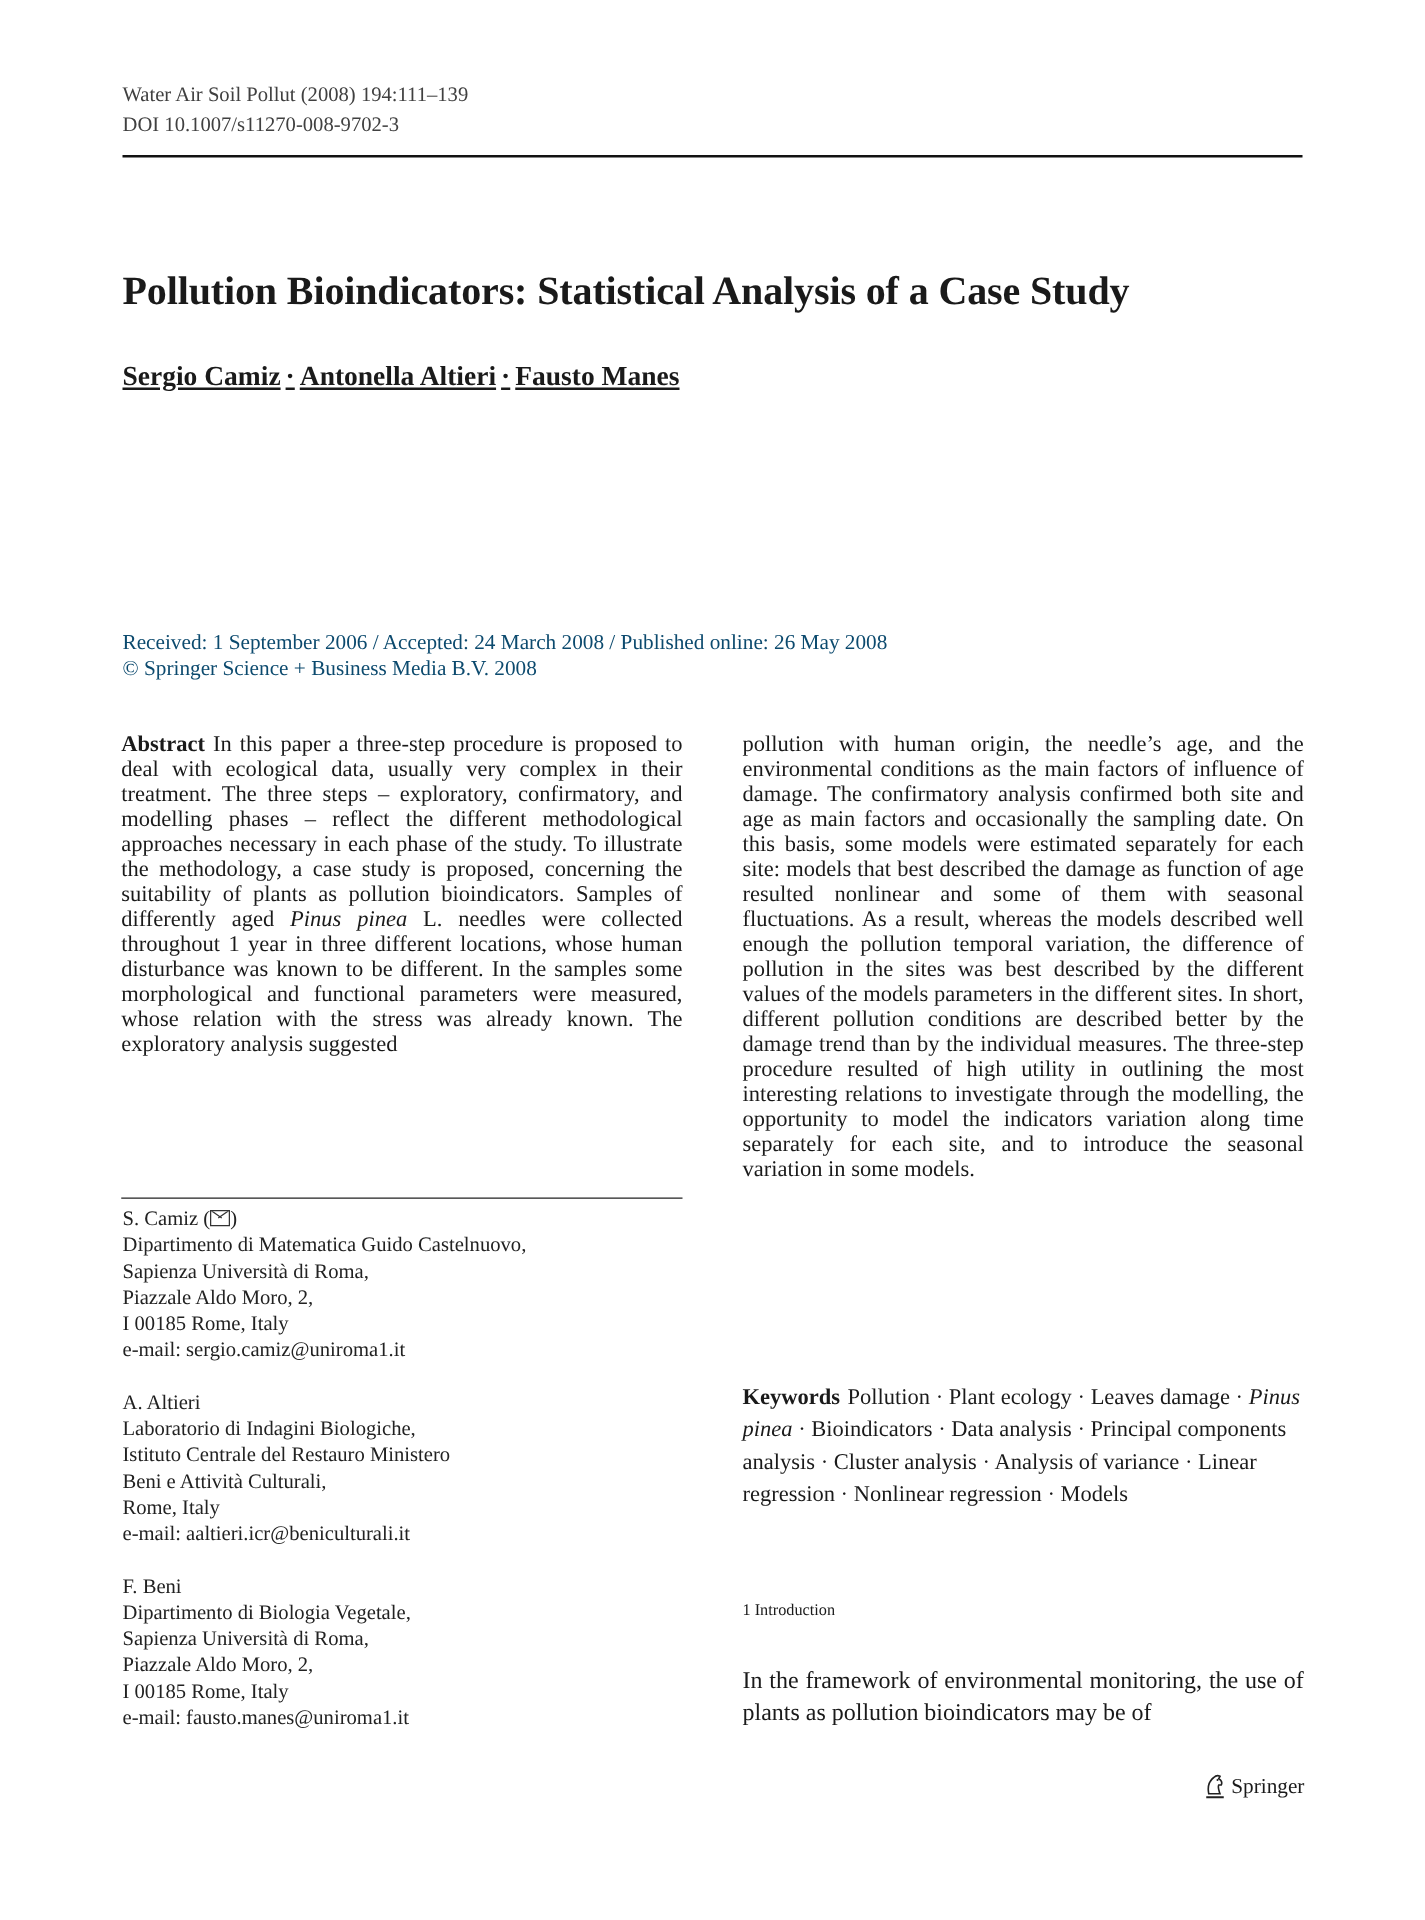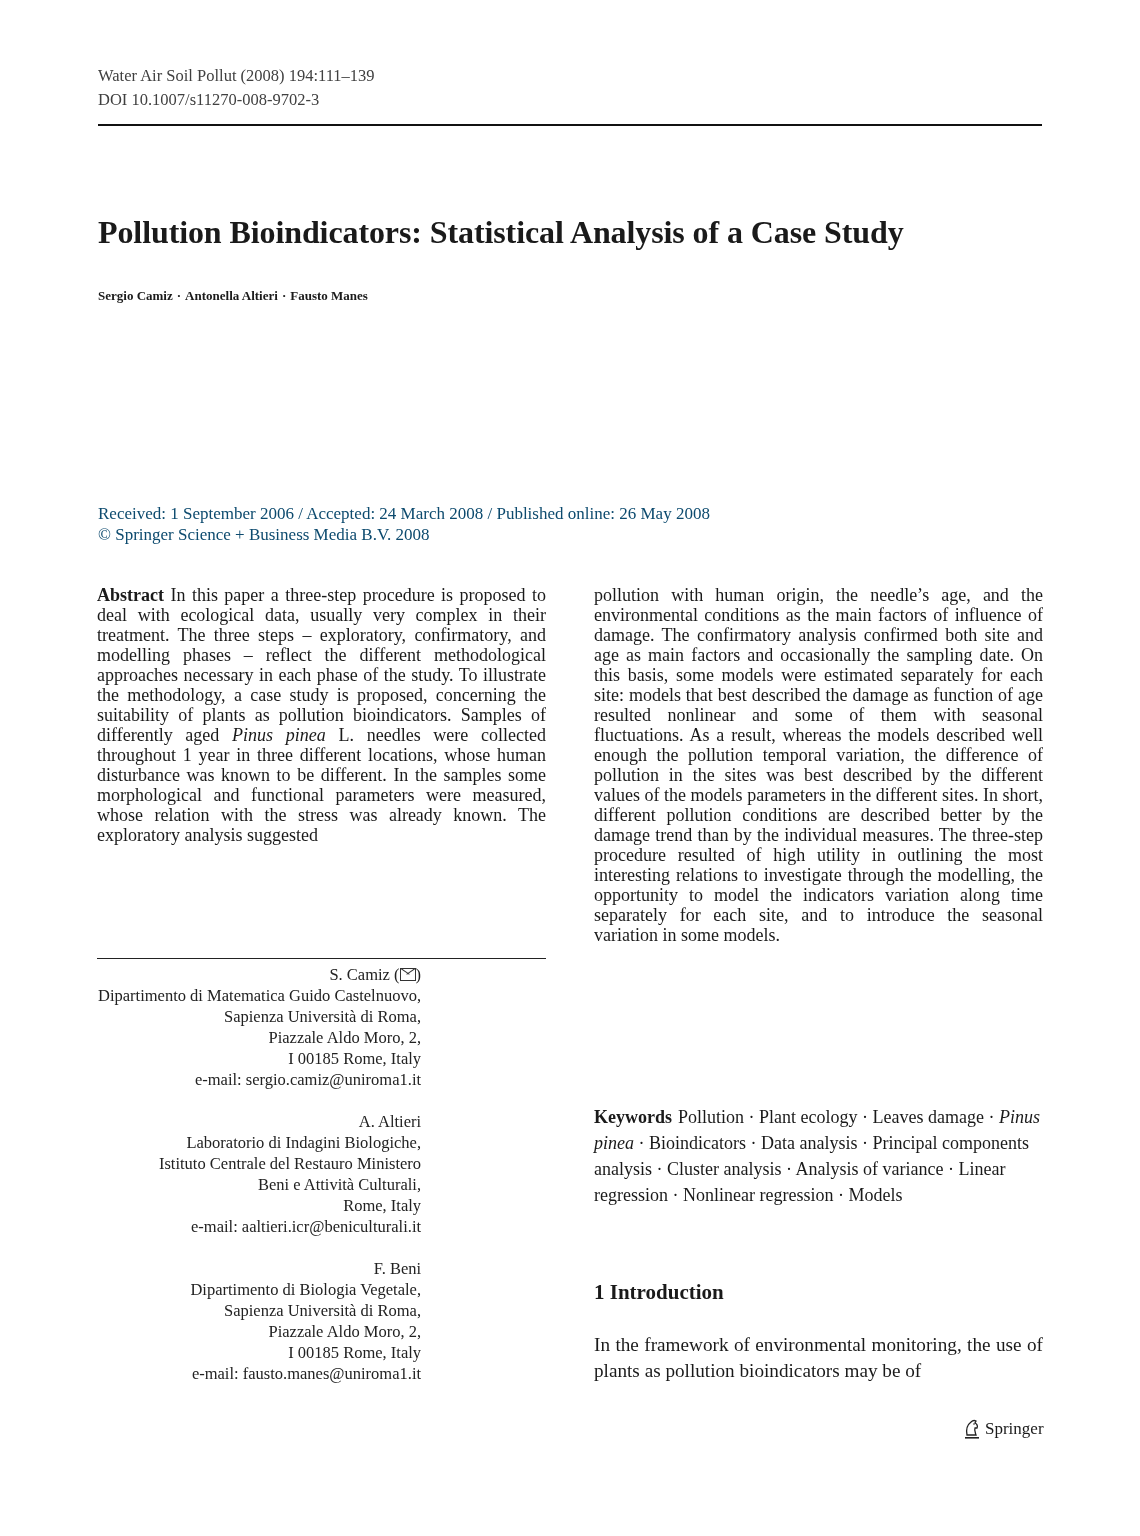--- a/index.html
+++ b/index.html
@@ -2,40 +2,40 @@
 <html><head>
 <meta charset="utf-8">
 <style>
   html, body { margin: 0; padding: 0; background: #ffffff; }
   body { width: 1140px; height: 1536px; position: relative; color: #1a1a1a;
          font-family: "Liberation Serif", "DejaVu Serif", serif; }
   .page { position: absolute; left: 0; top: 0; width: 1140px; height: 1536px; }
   .header { position: absolute; left: 98px; top: 64px; font-size: 16.5px; line-height: 24px; color: #404040; }
   .header-rule { position: absolute; left: 98px; top: 124px; width: 944px; height: 2px; background: #111; }
   .title { position: absolute; left: 98px; top: 214px; font-size: 32px; font-weight: bold; margin: 0; letter-spacing: -0.1px; }
-  .authors { position: absolute; left: 98px; top: 288px; font-size: 13px; font-weight: bold; }
+  .authors { position: absolute; left: 98px; top: 288px; font-size: 22px; font-weight: bold; text-decoration: underline; }
   .authors .sep { font-weight: bold; padding: 0 4px; }
   .dates { position: absolute; left: 98px; top: 503px; font-size: 17px; line-height: 21px; color: #0c4a6e; }
   .col { position: absolute; top: 585px; width: 449px; font-size: 18px; line-height: 20px; text-align: justify; }
   .col-left { left: 97px; }
   .col-right { left: 594px; }
   .col p { margin: 0; }
   .abstract-label { font-weight: bold; }
   .italic { font-style: italic; }
   .aff-rule { position: absolute; left: 97px; top: 958px; width: 449px; height: 1px; background: #222; }
   .affiliations { position: absolute; left: 98px; top: 964px; font-size: 16.5px; line-height: 21px; color: #222; }
-  .aff { margin-bottom: 21px; text-align: right; }
+  .aff { margin-bottom: 21px; }
   .aff div { white-space: nowrap; }
   .env-icon { display: inline-block; width: 14px; height: 11px; border: 1px solid #333; position: relative; vertical-align: -1px; overflow: hidden; }
   .env-icon::before, .env-icon::after { content: ""; position: absolute; top: -4px; width: 1px; height: 12px; background: #333; }
   .env-icon::before { left: 3px; transform: rotate(-55deg); }
   .env-icon::after { right: 3px; transform: rotate(55deg); }
   .keywords { position: absolute; left: 594px; top: 1104px; width: 452px; font-size: 18px; line-height: 26px; }
   .keywords .kw-label { font-weight: bold; margin-right: 6px; }
-  .section-heading { position: absolute; left: 594px; top: 1280px; font-size: 21px; font-weight: bold; margin: 0; }
+  .section-heading { position: absolute; left: 594px; top: 1280px; font-size: 13px; font-weight: normal; margin: 0; }
   .intro { position: absolute; left: 594px; top: 1332px; width: 449px; font-size: 19.2px; line-height: 26px; text-align: justify; margin: 0; }
   .springer { position: absolute; left: 963px; top: 1418px; font-size: 17px; display: flex; align-items: center; gap: 4px; }
   .springer svg { display: block; }
 </style>
 </head>
 <body>
 
 <div class="page">
 
   <div class="header">

